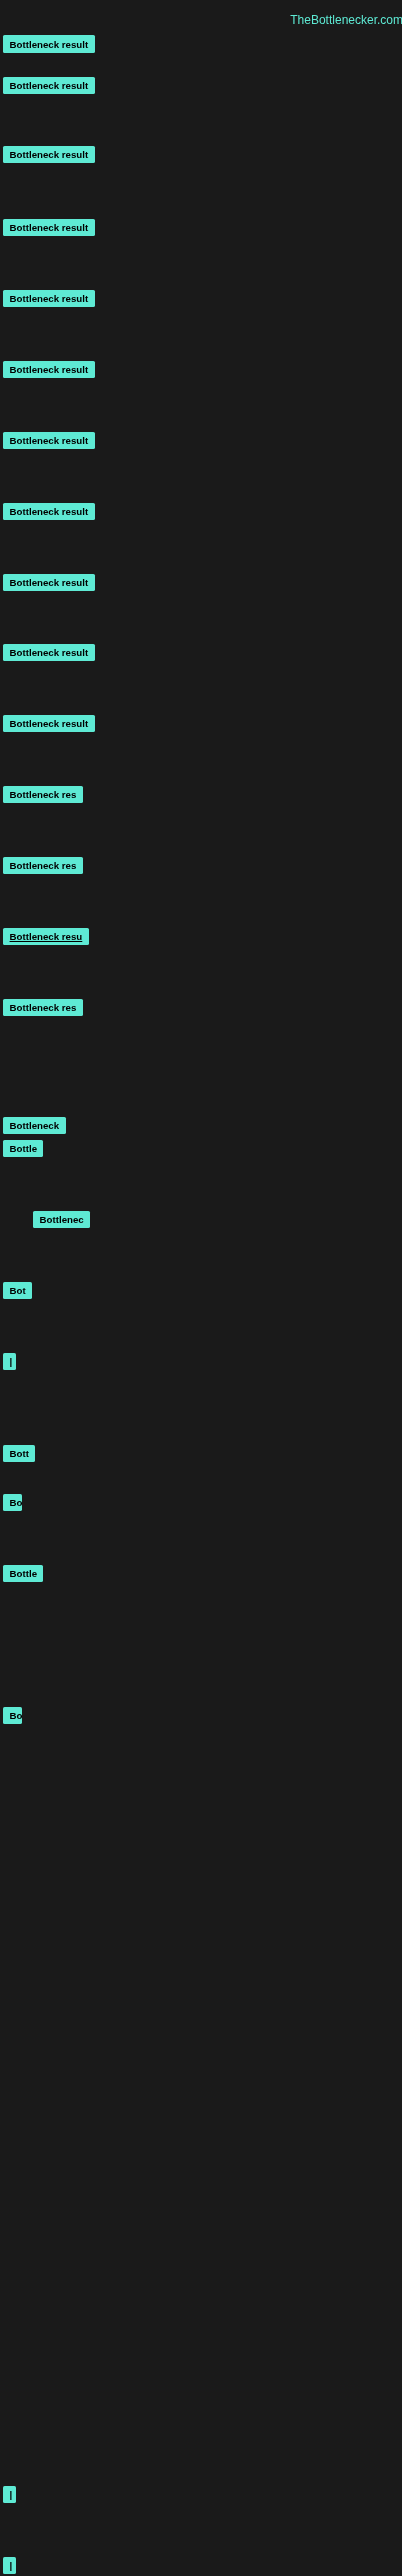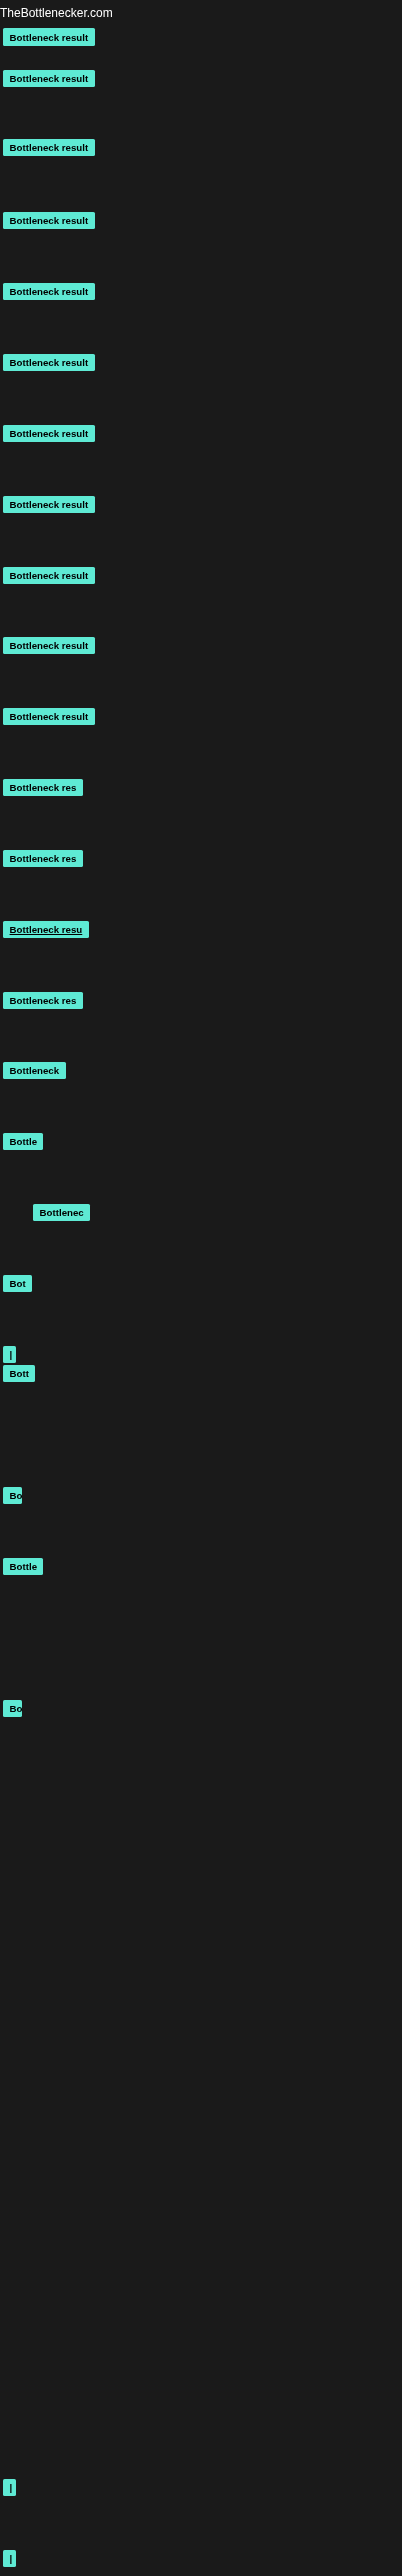--- a/index.html
+++ b/index.html
@@ -5,25 +5,26 @@
     * { margin: 0; padding: 0; box-sizing: border-box; }
     body {
       background: #1a1a1a;
       width: 403px;
       min-height: 2576px;
       font-family: Arial, sans-serif;
       position: relative;
       overflow-x: hidden;
     }
     .site-title {
-      text-align: left;
-      color: #ffffff;
+      text-align: right;
+      color: #5eead4;
       font-size: 12px;
       padding: 6.4px 0 3.2px 0;
       font-weight: normal;
+      margin-top: 7px;
     }
     .bottleneck-badge {
       background-color: #5eead4;
       color: #000000;
       font-size: 9.7px;
       font-weight: bold;
       padding: 3.2px 6.4px;
       display: inline-block;
       border-radius: 1.6px;
       white-space: nowrap;
@@ -48,25 +49,25 @@
     <div class="result-item" style="top: 330px;"><span class="bottleneck-badge" style="max-width: 119px;">Bottleneck result</span></div>
     <div class="result-item" style="top: 401px;"><span class="bottleneck-badge" style="max-width: 117px;">Bottleneck result</span></div>
     <div class="result-item" style="top: 472px;"><span class="bottleneck-badge" style="max-width: 118px;">Bottleneck result</span></div>
     <div class="result-item" style="top: 543px;"><span class="bottleneck-badge" style="max-width: 118px;">Bottleneck result</span></div>
     <div class="result-item" style="top: 613px;"><span class="bottleneck-badge" style="max-width: 113px;">Bottleneck result</span></div>
     <div class="result-item" style="top: 684px;"><span class="bottleneck-badge" style="max-width: 109px;">Bottleneck result</span></div>
     <div class="result-item" style="top: 755px;"><span class="bottleneck-badge" style="max-width: 95px;">Bottleneck res</span></div>
     <div class="result-item" style="top: 826px;"><span class="bottleneck-badge" style="max-width: 90px;">Bottleneck res</span></div>
     <div class="result-item" style="top: 897px;"><span class="bottleneck-badge" style="max-width: 93px; text-decoration: underline;">Bottleneck resu</span></div>
     <div class="result-item" style="top: 968px;"><span class="bottleneck-badge" style="max-width: 89px;">Bottleneck res</span></div>
-    <div class="result-item" style="top: 1038px;"><span class="bottleneck-badge" style="max-width: 64px;">Bottleneck</span></div>
+    <div class="result-item" style="top: 1038px;"><span class="bottleneck-badge" style="max-width: 64px; margin-top: 48px;">Bottleneck</span></div>
     <div class="result-item" style="top: 1109px;"><span class="bottleneck-badge" style="max-width: 42px;">Bottle</span></div>
     <div class="result-item" style="top: 1180px;"><span class="bottleneck-badge" style="max-width: 58px; margin-left: 30px;">Bottlenec</span></div>
     <div class="result-item" style="top: 1251px;"><span class="bottleneck-badge" style="max-width: 29px;">Bot</span></div>
     <div class="result-item" style="top: 1322px;"><span class="bottleneck-badge" style="max-width: 8px;">|</span></div>
-    <div class="result-item" style="top: 1341px;"><span class="bottleneck-badge" style="max-width: 32px;">Bott</span></div>
+    <div class="result-item" style="top: 1414px;"><span class="bottleneck-badge" style="max-width: 32px;">Bott</span></div>
     <div class="result-item" style="top: 1463px;"><span class="bottleneck-badge" style="max-width: 19.3px;">Bo</span></div>
     <div class="result-item" style="top: 1534px;"><span class="bottleneck-badge" style="max-width: 42px;">Bottle</span></div>
     <div class="result-item" style="top: 1676px;"><span class="bottleneck-badge" style="max-width: 19.3px;">Bo</span></div>
     <div class="result-item" style="top: 2455px;"><span class="bottleneck-badge" style="max-width: 8px;">|</span></div>
     <div class="result-item" style="top: 2526px;"><span class="bottleneck-badge" style="max-width: 8px;">|</span></div>
   </div>
 
 
 </body></html>

